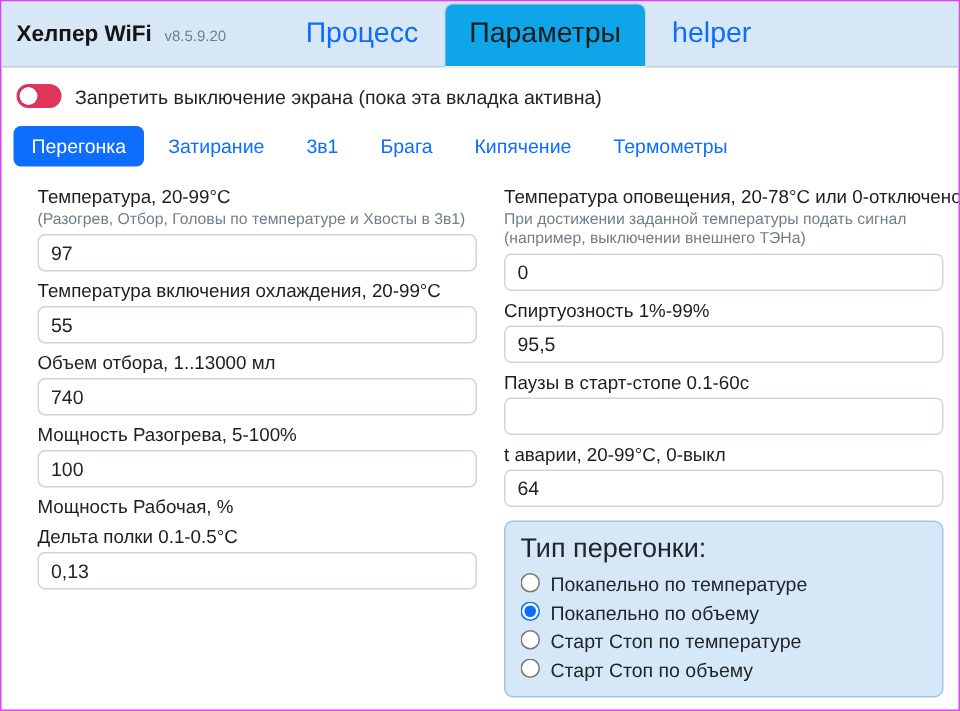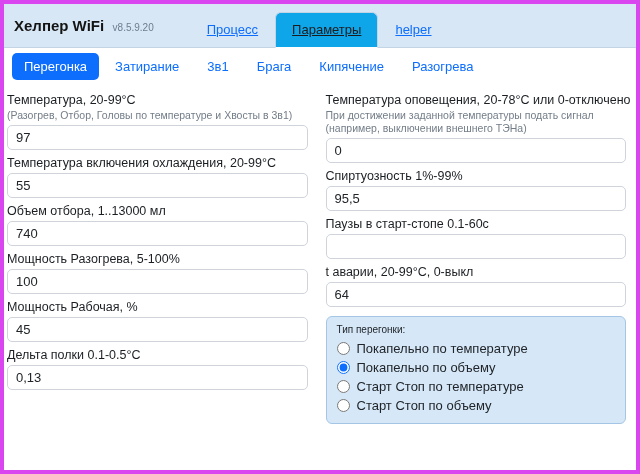--- a/index.html
+++ b/index.html
@@ -6,82 +6,88 @@
     --accent:#0d6efd;
     --toggle:#e0355a;
     --panel:#d8e7f5;
     --panel-border:#c3d4e4;
     --box-bg:#d6e8f8;
     --box-border:#a4c6e4;
   }
   *{box-sizing:border-box;}
   html,body{margin:0;padding:0;background:#fff;}
   body{font-family:"Liberation Sans","DejaVu Sans",sans-serif;color:#212529;}
-  .frame{width:640px;height:474px;border:4px solid #d946ef;background:#fff;overflow:hidden;}
+  .frame{width:640px;height:474px;border:1px solid #d946ef;background:#fff;overflow:hidden;}
 
   
   .topbar{background:var(--panel);height:44px;display:flex;align-items:flex-end;border-bottom:1px solid var(--panel-border);}
   .brand{padding:0 10px 12px 10px;white-space:nowrap;}
   .app-title{font-size:15px;font-weight:bold;color:#141414;}
   .version{font-size:10px;color:#6d7d90;margin-left:4px;}
   .tabs{display:flex;margin-left:26px;margin-bottom:-1px;}
-  .tab{padding:9px 16px 10px 16px;font-size:13px;color:var(--accent);cursor:pointer;border:1px solid transparent;border-top-left-radius:6px;border-top-right-radius:6px;white-space:nowrap;text-decoration:underline;}
+  .tab{padding:9px 16px 10px 16px;font-size:19px;color:var(--accent);cursor:pointer;border:1px solid transparent;border-top-left-radius:6px;border-top-right-radius:6px;white-space:nowrap;}
   .tab.active{background:#0ea5e9;color:#1c1c1c;border-color:var(--panel-border) var(--panel-border) #fff var(--panel-border);}
 
   
   .toggle-row{display:flex;align-items:center;gap:9px;padding:11px 10px 7px 10px;}
   .switch{width:30px;height:16px;border-radius:9px;background:#b9c2cc;position:relative;flex:0 0 auto;cursor:pointer;display:inline-block;}
   .switch.on{background:var(--toggle);}
   .switch .knob{position:absolute;top:2px;left:2px;width:12px;height:12px;border-radius:50%;background:#fff;box-shadow:0 0 1px rgba(0,0,0,.4);}
   .toggle-label{font-size:13px;white-space:nowrap;}
 
   
   .pills{display:flex;gap:4px;padding:5px 8px 7px 8px;}
   .pill{font-size:13px;color:var(--accent);padding:6px 12px;border-radius:5px;cursor:pointer;white-space:nowrap;}
   .pill.active{background:var(--accent);color:#fff;}
 
   
-  .form{display:flex;gap:18px;padding:0 10px 0 3px;}
+  .form{display:flex;gap:18px;padding:0 10px 0 24px;}
   .col{flex:1;min-width:0;}
   .field{margin-bottom:5px;}
   .flabel{display:block;font-size:12.5px;color:#1b1f23;margin:6px 0 3px 0;white-space:nowrap;}
   .fhint{font-size:10.5px;color:#737d88;line-height:1.25;margin:-1px 0 3px 0;}
   .finput{width:100%;height:25px;padding:2px 8px;font-size:13px;color:#212529;border:1px solid #ced4da;border-radius:5px;background:#fff;outline:none;}
 
   
   .distill-box{margin-top:9px;background:var(--box-bg);border:1px solid var(--box-border);border-radius:6px;padding:7px 10px 8px 10px;}
-  .distill-title{font-size:10px;margin-bottom:4px;}
-  .radio-row{display:flex;align-items:center;gap:7px;font-size:13px;padding:2px 0;cursor:pointer;white-space:nowrap;}
+  .distill-title{font-size:18px;margin-bottom:4px;}
+  .radio-row{display:flex;align-items:flex-start;gap:7px;font-size:13px;padding:2px 0;cursor:pointer;white-space:nowrap;}
   .radio-row input{width:13px;height:13px;margin:0;accent-color:var(--accent);flex:0 0 auto;}
 </style>
 </head>
 <body>
 
 <div class="frame">
 
   <div class="topbar">
     <div class="brand">
       <span class="app-title">Хелпер WiFi</span>
       <span class="version">v8.5.9.20</span>
     </div>
     <div class="tabs">
       <div class="tab">Процесс</div>
       <div class="tab active">Параметры</div>
       <div class="tab">helper</div>
     </div>
   </div>
 
+  <div class="toggle-row">
+    <span class="switch on">
+        <span class="knob"></span>
+      </span>
+    <span class="toggle-label">Запретить выключение экрана (пока эта вкладка активна)</span>
+  </div>
 
   <div class="pills">
     <div class="pill active">Перегонка</div>
     <div class="pill">Затирание</div>
     <div class="pill">3в1</div>
     <div class="pill">Брага</div>
     <div class="pill">Кипячение</div>
-    <div class="pill">Разогрева</div>
+    <div class="pill">Термометры</div>
   </div>
 
   <div class="form">
 
     <div class="col">
       <div class="field">
         <label class="flabel">Температура, 20-99°C</label>
         <div class="fhint">(Разогрев, Отбор, Головы по температуре и Хвосты в 3в1)</div>
         <input class="finput" value="97" style="">
       </div>
@@ -92,21 +98,20 @@
       <div class="field">
         <label class="flabel">Объем отбора, 1..13000 мл</label>
         <input class="finput" value="740" style="">
       </div>
       <div class="field">
         <label class="flabel">Мощность Разогрева, 5-100%</label>
         <input class="finput" value="100" style="">
       </div>
       <div class="field">
         <label class="flabel">Мощность Рабочая, %</label>
-        <input class="finput" value="45" style="">
       </div>
       <div class="field">
         <label class="flabel">Дельта полки 0.1-0.5°C</label>
         <input class="finput" value="0,13" style="">
       </div>
     </div>
 
     <div class="col">
       <div class="field">
         <label class="flabel">Температура оповещения, 20-78°C или 0-отключено</label>

